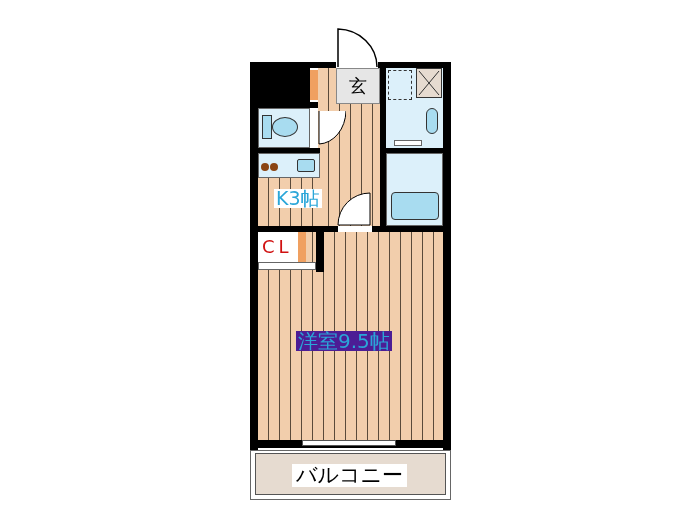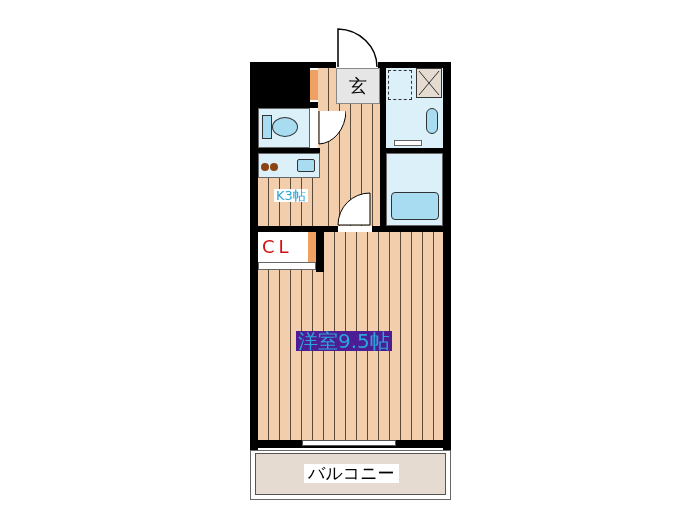--- a/index.html
+++ b/index.html
@@ -52,21 +52,21 @@
         <path d="M1 1 L1 34 A28 34 0 0 0 28 1" fill="#fff" stroke="#000" stroke-width="1"></path>
       </svg>
   </div>
 
   <div class="abs wet" style="left:258px;top:153px;width:62px;height:25px;border:1px solid #666;">
     <div class="abs" style="left:2px;top:9px;width:8px;height:8px;border-radius:50%;background:#8b4513;"></div>
     <div class="abs" style="left:11px;top:9px;width:8px;height:8px;border-radius:50%;background:#8b4513;"></div>
     <div class="abs" style="left:38px;top:5px;width:18px;height:13px;background:#a8dcf0;border:1px solid #333;border-radius:2px;"></div>
   </div>
 
-  <span class="label" style="left:274px;top:189px;font-size:13px;color:#2aa6d8;background:#fff;padding:0 2px;">K3帖</span>
+  <span class="label" style="left:274px;top:189px;font-size:19px;color:#2aa6d8;background:#fff;padding:0 2px;">K3帖</span>
 
   <div class="abs" style="left:337px;top:192px;width:34px;height:34px;">
     <svg width="34" height="34">
         <path d="M1 33 A32 32 0 0 1 33 1 L33 33 Z" fill="#fff" stroke="#000" stroke-width="1"></path>
       </svg>
   </div>
 
   <div class="abs wet" style="left:386px;top:68px;width:57px;height:80px;">
     <div class="abs" style="left:2px;top:2px;width:24px;height:30px;border:1.5px dashed #333;"></div>
     <div class="abs" style="left:30px;top:0;width:26px;height:30px;background:#e6dbd0;border:1px solid #333;">
@@ -82,28 +82,28 @@
 
   <div class="abs wet" style="left:386px;top:153px;width:57px;height:73px;border:1px solid #666;">
     <div class="abs" style="left:4px;top:38px;width:48px;height:28px;background:#a8dcf0;border:1px solid #333;border-radius:4px;"></div>
   </div>
 
   <div class="wall" style="left:258px;top:226px;width:80px;height:6px;"></div>
   <div class="wall" style="left:372px;top:226px;width:79px;height:6px;"></div>
 
   <div class="abs wood" style="left:258px;top:232px;width:185px;height:208px;"></div>
 
-  <div class="abs" style="left:258px;top:232px;width:58px;height:30px;background:#fff;border-right:8px solid #f0a060;">
+  <div class="abs" style="left:258px;top:232px;width:48px;height:30px;background:#fff;border-right:8px solid #f0a060;">
     <span class="label" style="left:4px;top:6px;font-size:18px;color:#d01010;letter-spacing:4px;">CL</span>
   </div>
   <div class="wall" style="left:316px;top:232px;width:8px;height:40px;"></div>
   <div class="abs" style="left:258px;top:262px;width:58px;height:8px;background:#fff;border:1px solid #666;"></div>
 
   <span class="label" style="left:296px;top:331px;font-size:20px;color:#2aa6d8;background:#4c1d95;padding:0 2px;">洋室9.5帖</span>
 
   <div class="abs" style="left:302px;top:440px;width:94px;height:6px;background:#fff;border:1px solid #555;"></div>
 
   <div class="abs" style="left:250px;top:450px;width:201px;height:50px;border:1px solid #666;background:#fff;">
     <div class="abs" style="left:4px;top:2px;width:191px;height:42px;background:#e6dbd0;border:1px solid #555;">
-      <span class="label" style="left:48px;top:10px;font-size:17px;color:#000;background:#fff;padding:1px 4px;">バルコニー</span>
+      <span class="label" style="left:36px;top:10px;font-size:21px;color:#000;background:#fff;padding:1px 4px;">バルコニー</span>
     </div>
   </div>
 </div>
 
 </body></html>

